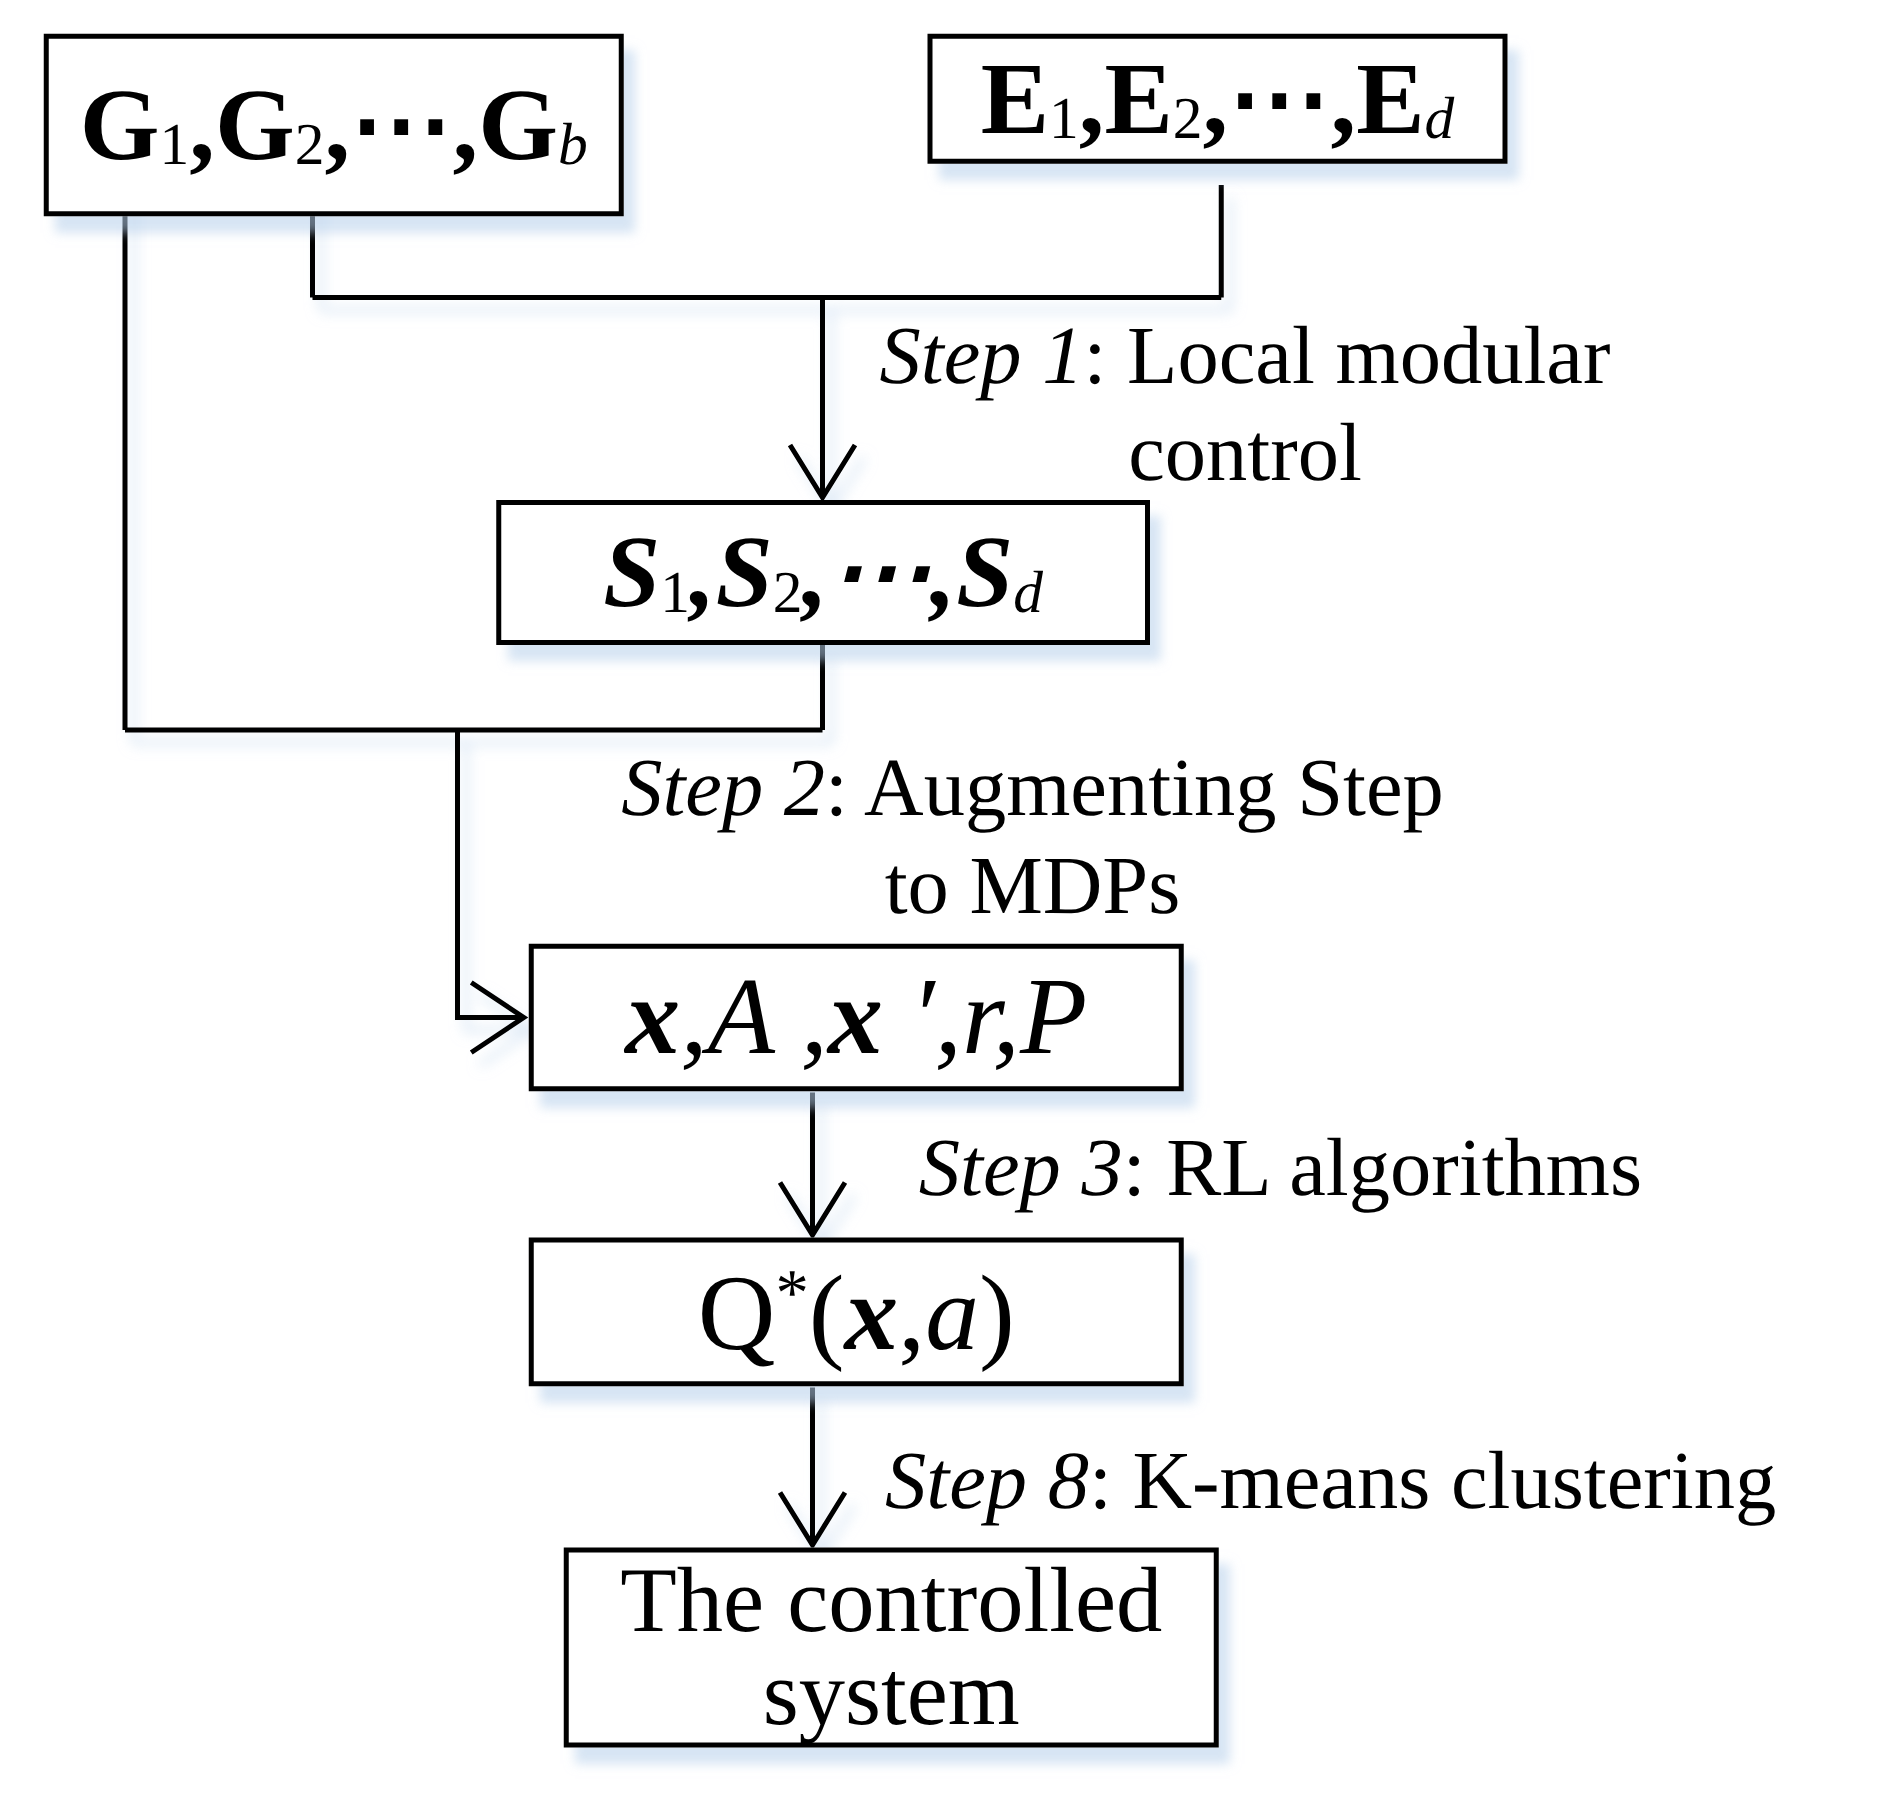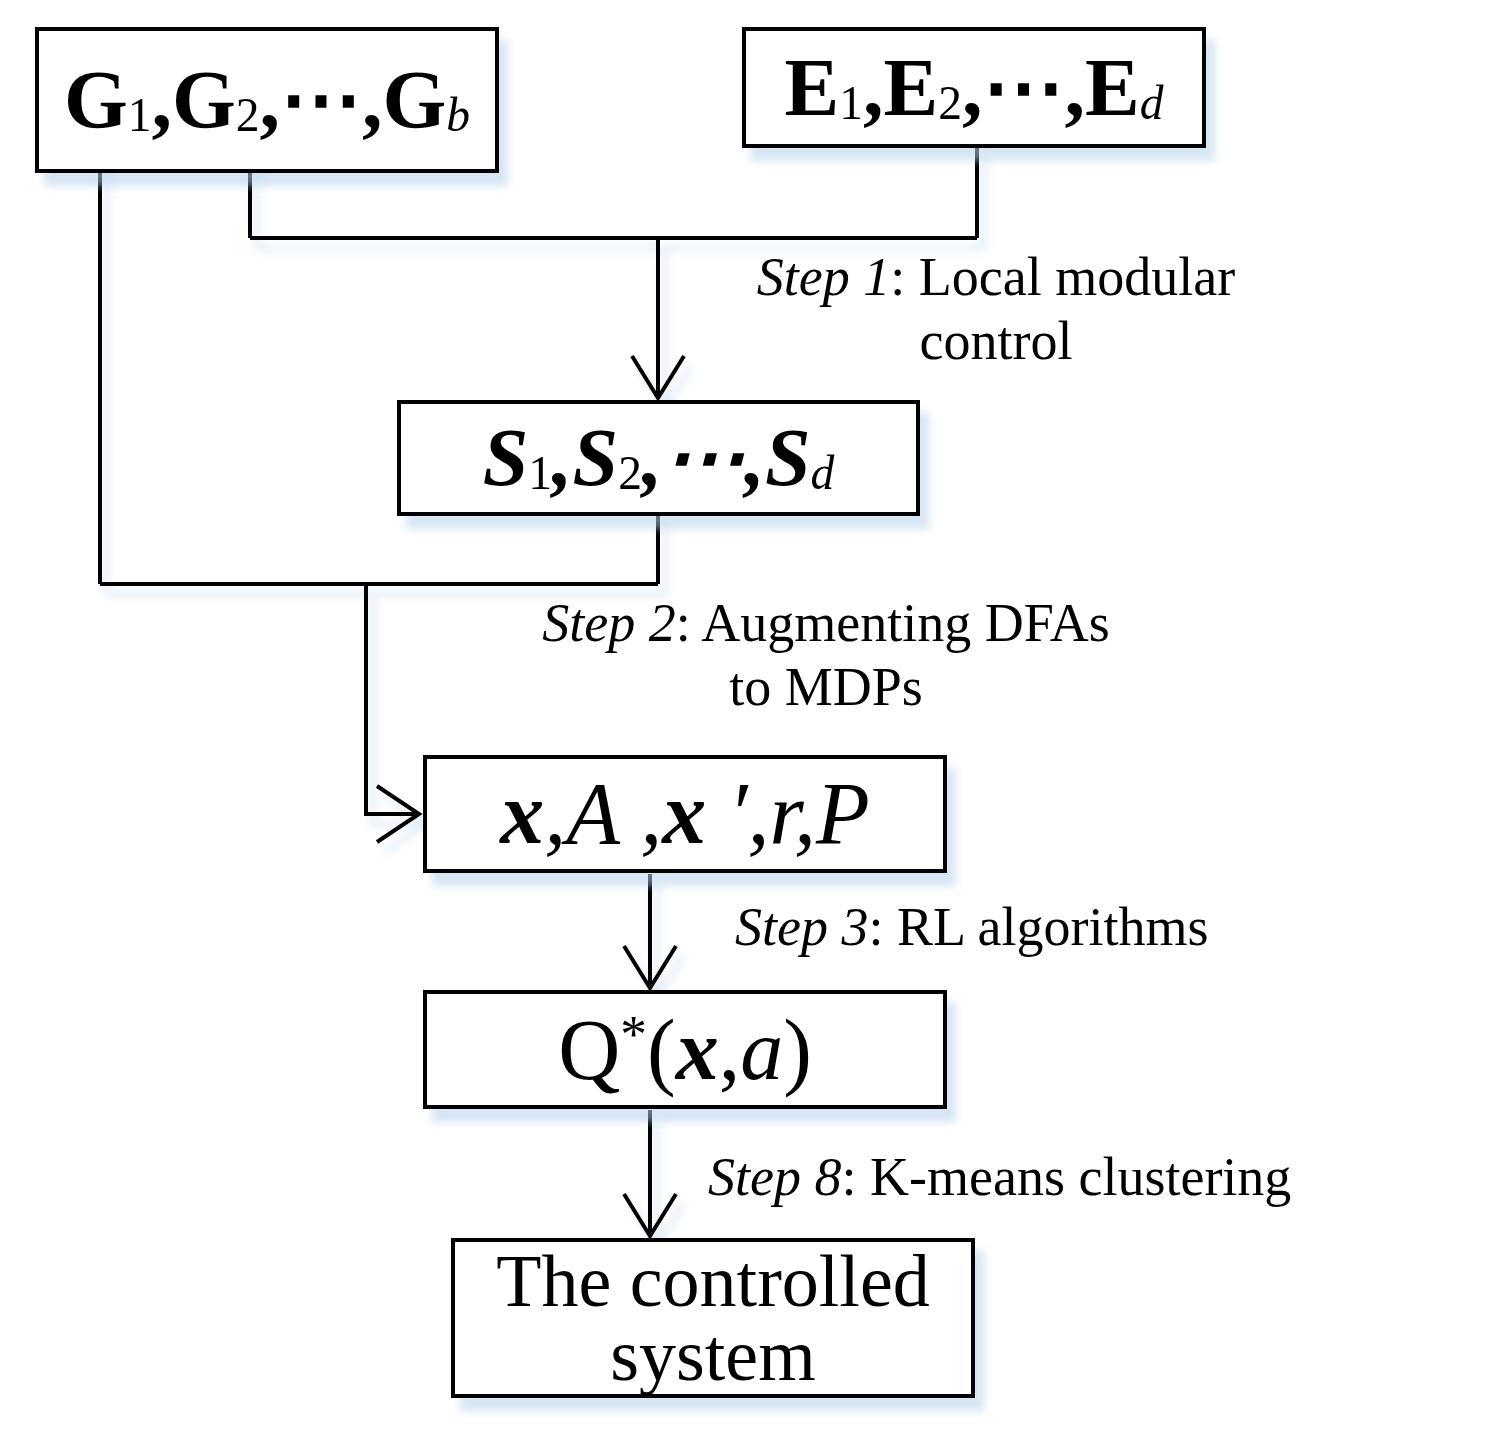--- a/index.html
+++ b/index.html
@@ -31,38 +31,38 @@
     position:absolute;
     background:#fff;
     border:4px solid var(--line-color);
     box-shadow:9px 13px 8px var(--shadow-color);
     display:flex;align-items:center;justify-content:center;
     white-space:nowrap;
     box-sizing:border-box;
   }
   .box-text{line-height:1;}
   .g-box {left:35px;  top:27px;   width:464px; height:146px; font-size:82px;}
-  .e-box {left:742px; top:27px;   width:464px; height:121px; font-size:82px;}
+  .e-box {left:742px; top:27px;   width:464px; height:104px; font-size:82px;}
   .s-box {left:397px; top:400px;  width:523px; height:116px; font-size:82px;}
   .xa-box{left:423px; top:755px;  width:524px; height:118px; font-size:88px;}
   .q-box {left:423px; top:990px;  width:524px; height:119px; font-size:86px;}
   .cs-box{left:423px; top:1238px; width:524px; height:160px; font-size:74px;
           flex-direction:column;line-height:1.08;margin-left:28px;}
   
   .seg-b   {font-weight:700;}
   .seg-bi  {font-weight:700;font-style:italic;}
   .seg-it  {font-style:italic;}
   .seg-rm  {font-style:normal;font-weight:400;}
   .seg-sub {font-size:.58em;font-weight:400;font-style:normal;vertical-align:-0.09em;}
   .seg-subit{font-size:.58em;font-weight:400;font-style:italic;vertical-align:-0.09em;}
   .seg-sup {font-size:.62em;vertical-align:.5em;}
   
   .step-label{
     position:absolute;
-    font-size:54px;line-height:1.18;
+    font-size:66px;line-height:1.18;
     white-space:nowrap;
   }
   .step-label .step-line{white-space:nowrap;}
   .step1{left:640px;top:246px;width:712px;text-align:center;}
   .step2{left:426px;top:592px;width:800px;text-align:center;}
   .step3{left:735px;top:896px;}
   .step4{left:708px;top:1146px;}
 </style>
 </head>
 <body>
@@ -114,21 +114,21 @@
     <div class="box-text">The controlled</div>
     <div class="box-text">system</div>
   </div>
 
   <div class="step-label step1">
     <div class="step-line"><span class="seg-it">Step 1</span><span class="seg-rm">: Local modular</span></div>
     <div class="step-line"><span class="seg-rm">control</span></div>
   </div>
 
   <div class="step-label step2">
-    <div class="step-line"><span class="seg-it">Step 2</span><span class="seg-rm">: Augmenting DFAs</span></div>
+    <div class="step-line"><span class="seg-it">Step 2</span><span class="seg-rm">: Augmenting Step</span></div>
     <div class="step-line"><span class="seg-rm">to MDPs</span></div>
   </div>
 
   <div class="step-label step3">
     <div class="step-line"><span class="seg-it">Step 3</span><span class="seg-rm">: RL algorithms</span></div>
   </div>
 
   <div class="step-label step4">
     <div class="step-line"><span class="seg-it">Step 8</span><span class="seg-rm">: K-means clustering</span></div>
   </div>

